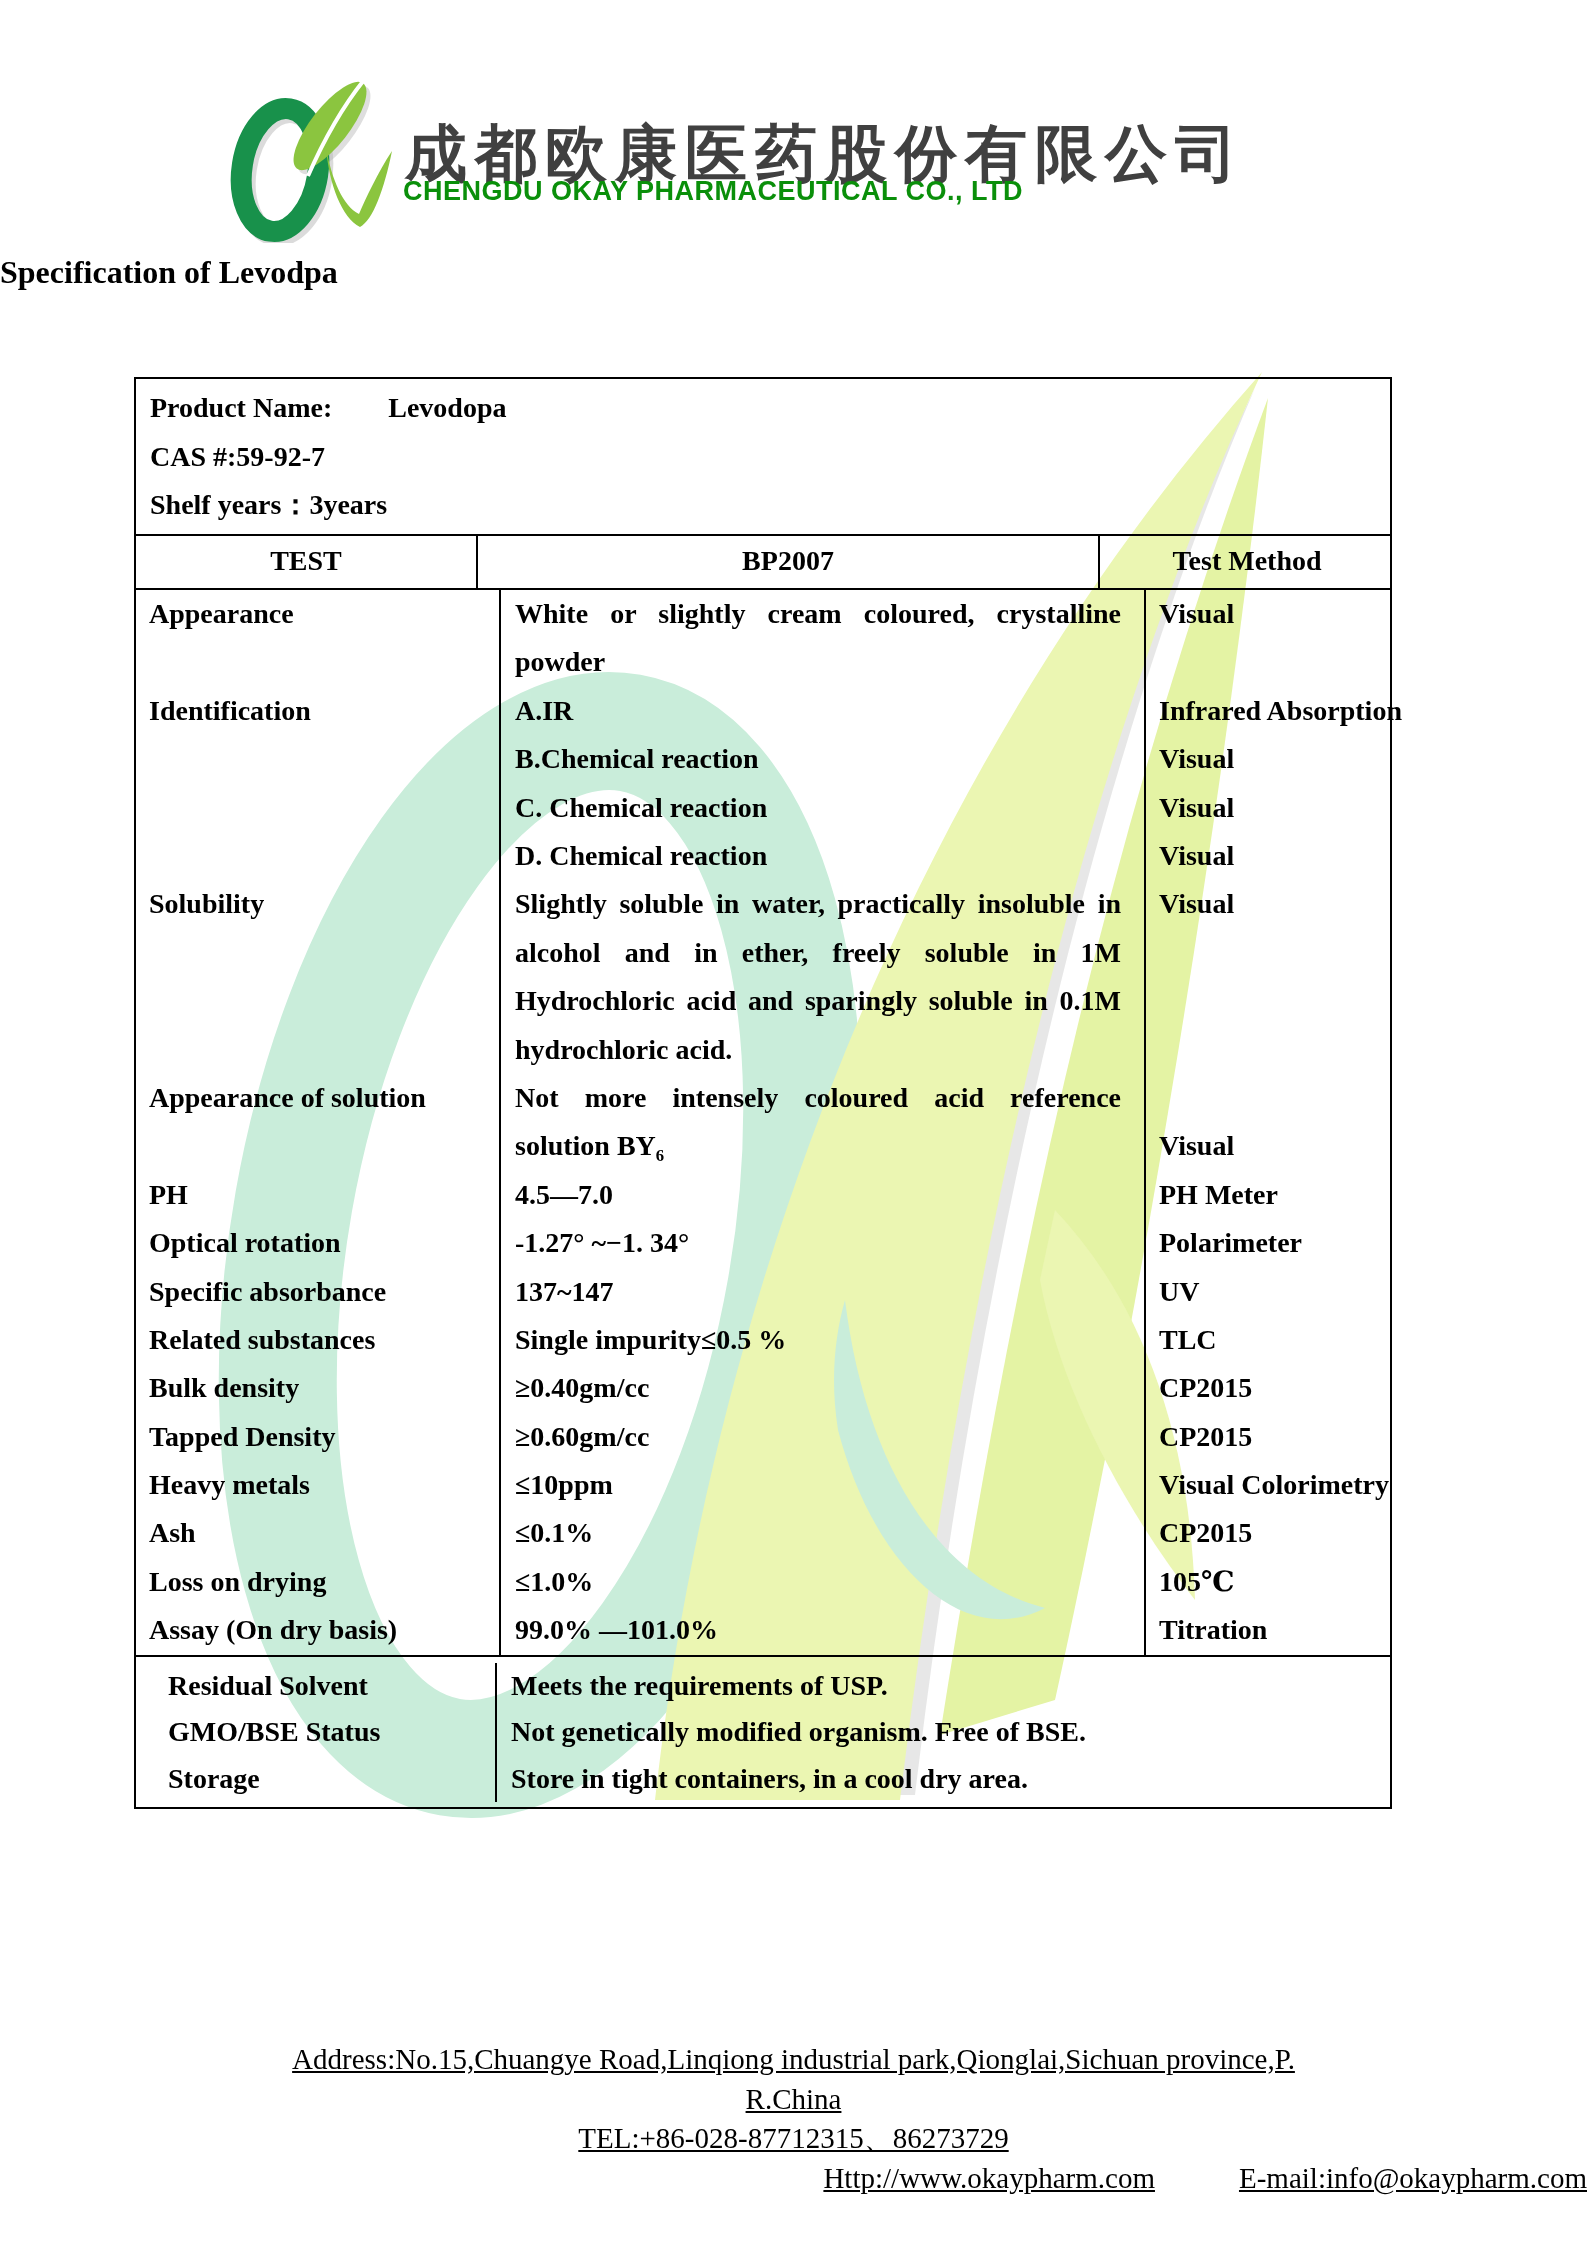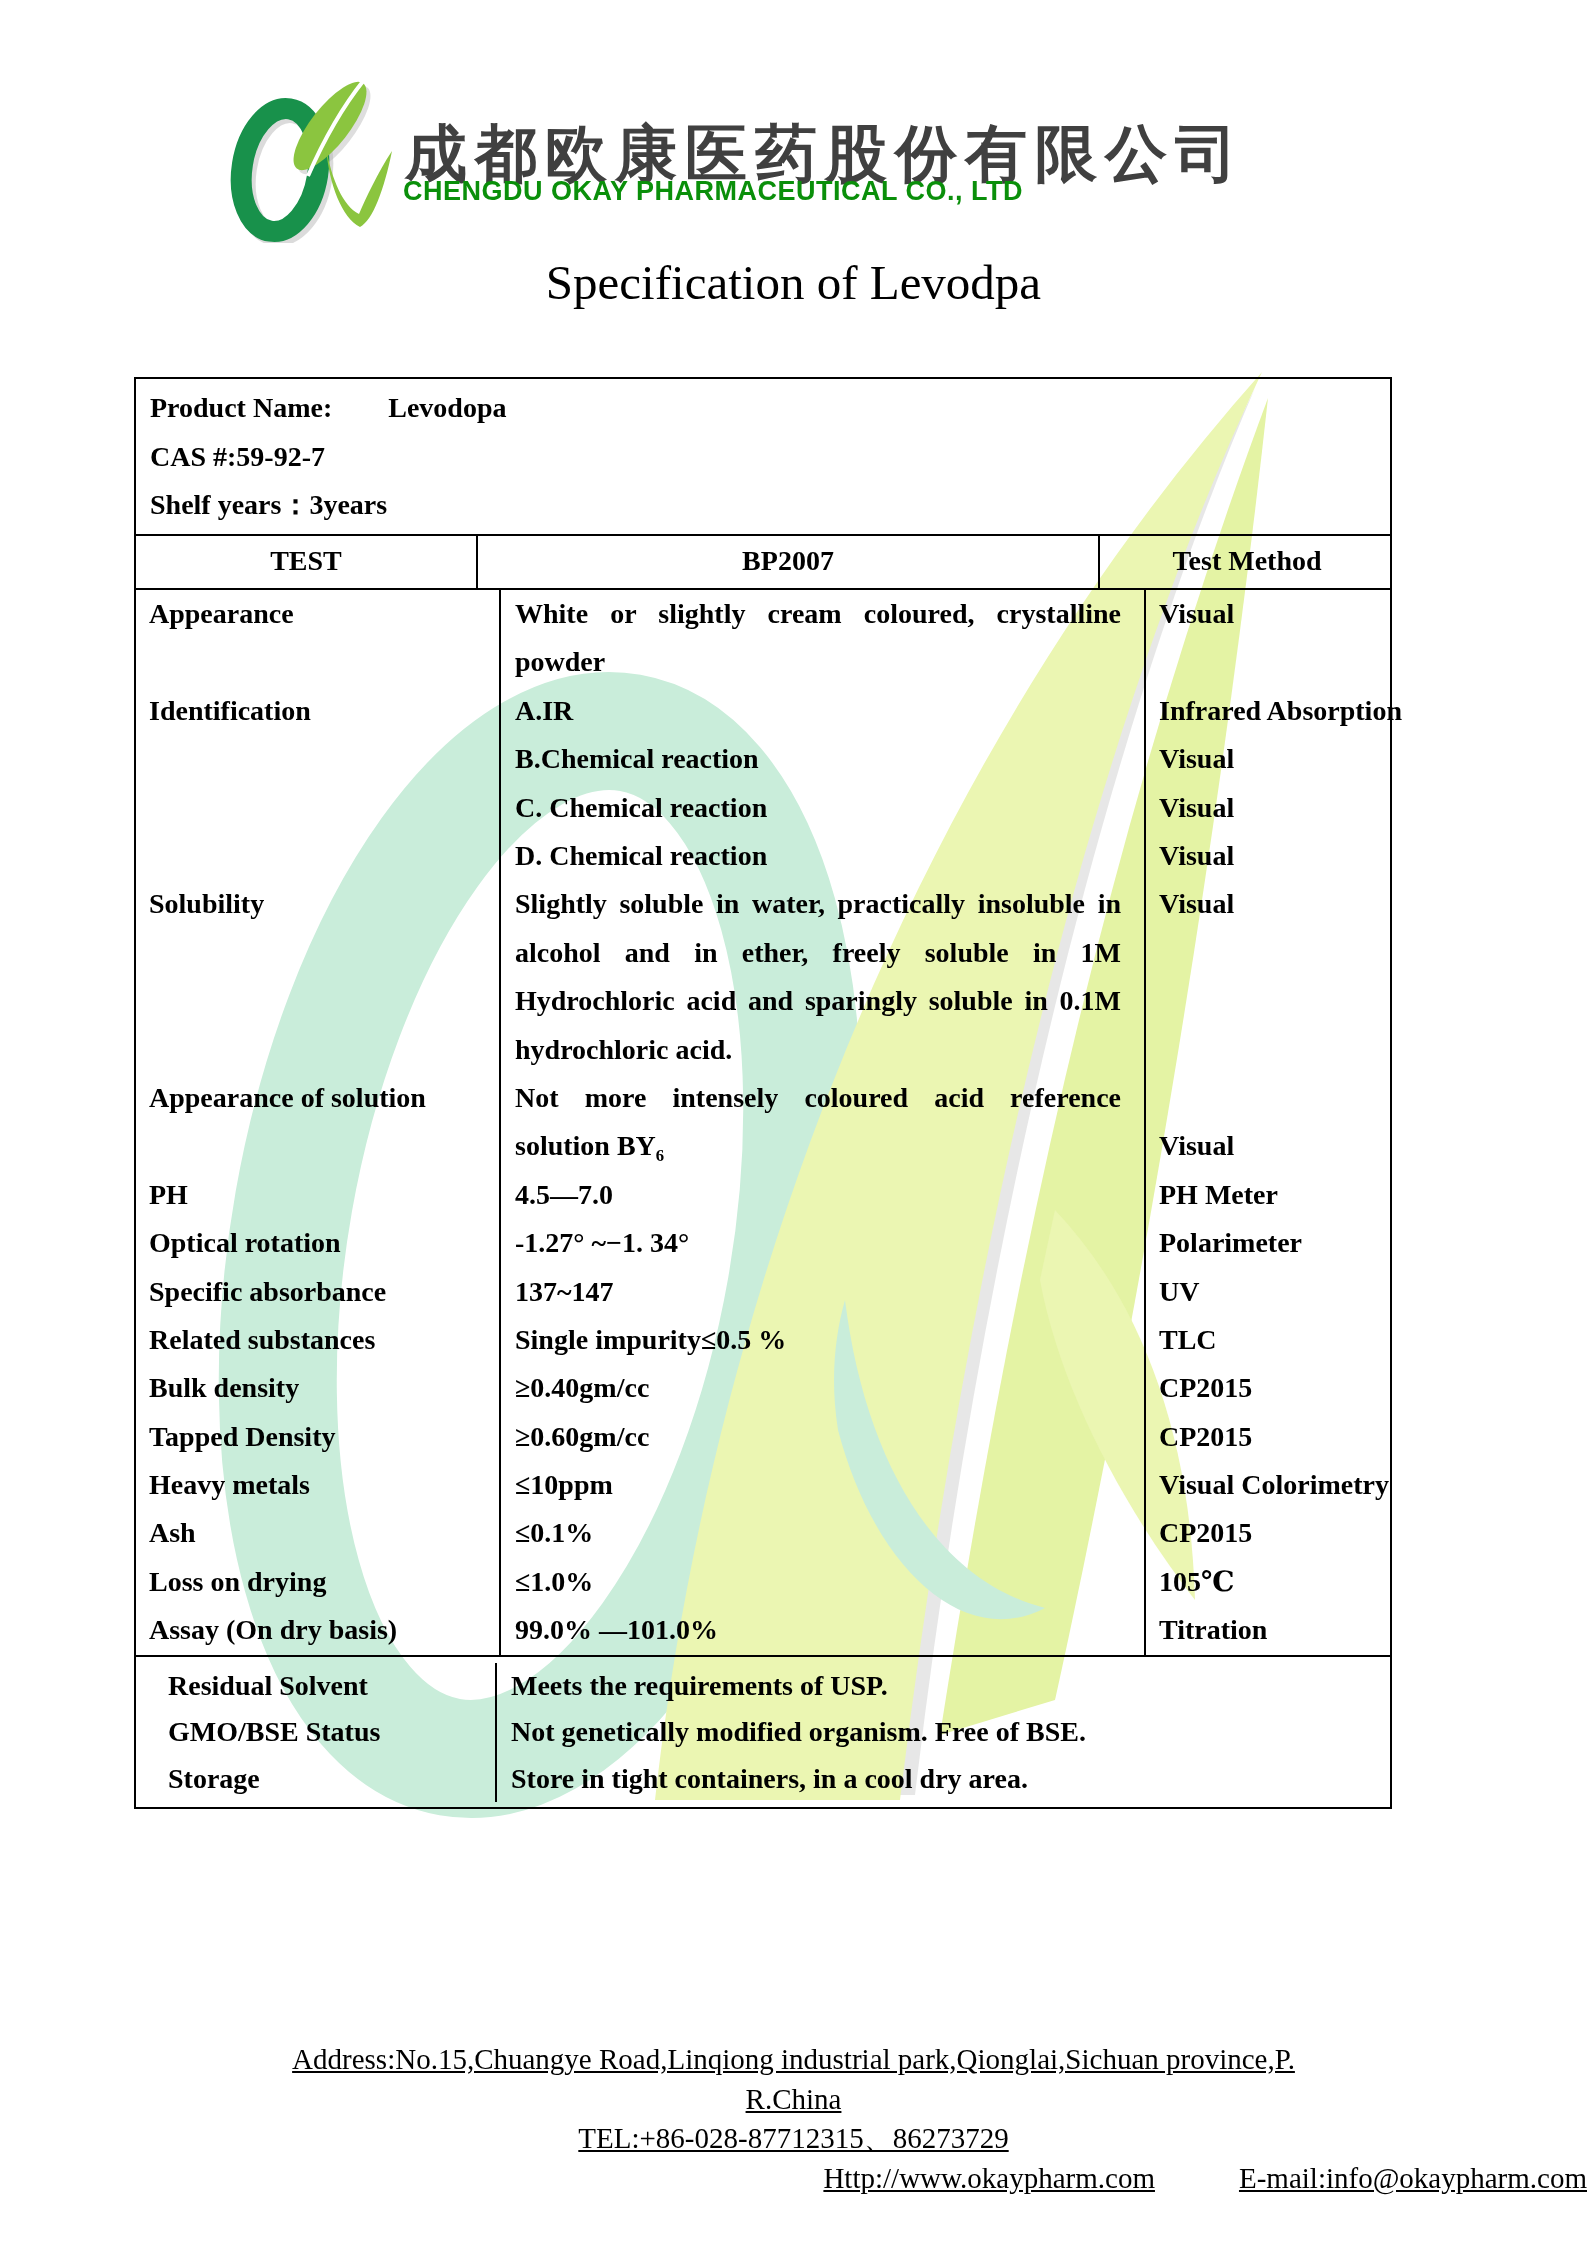--- a/index.html
+++ b/index.html
@@ -28,21 +28,21 @@
   }
   .co-en {
     position:absolute; left:403px; top:176px;
     font-family:"Liberation Sans","DejaVu Sans",sans-serif;
     font-size:27px; font-weight:bold; letter-spacing:0.5px;
     color:#0a8f0a; white-space:nowrap;
   }
   
   .doc-title {
     position:absolute; left:0; top:254px; width:1587px;
-    text-align:center; font-size:49px; font-weight:normal; z-index:2;
+    font-size:32px; font-weight:bold; z-index:2;
   }
   
   .spec-table {
     position:absolute; left:134px; top:377px; width:1258px;
     border:2px solid #000; z-index:1;
     font-size:28px; font-weight:bold; line-height:48.5px;
     background:transparent;
   }
   .info-section { padding:5px 0 4px 0; }
   .info-line { padding-left:14px; height:48.7px; line-height:48.7px; white-space:nowrap; }

